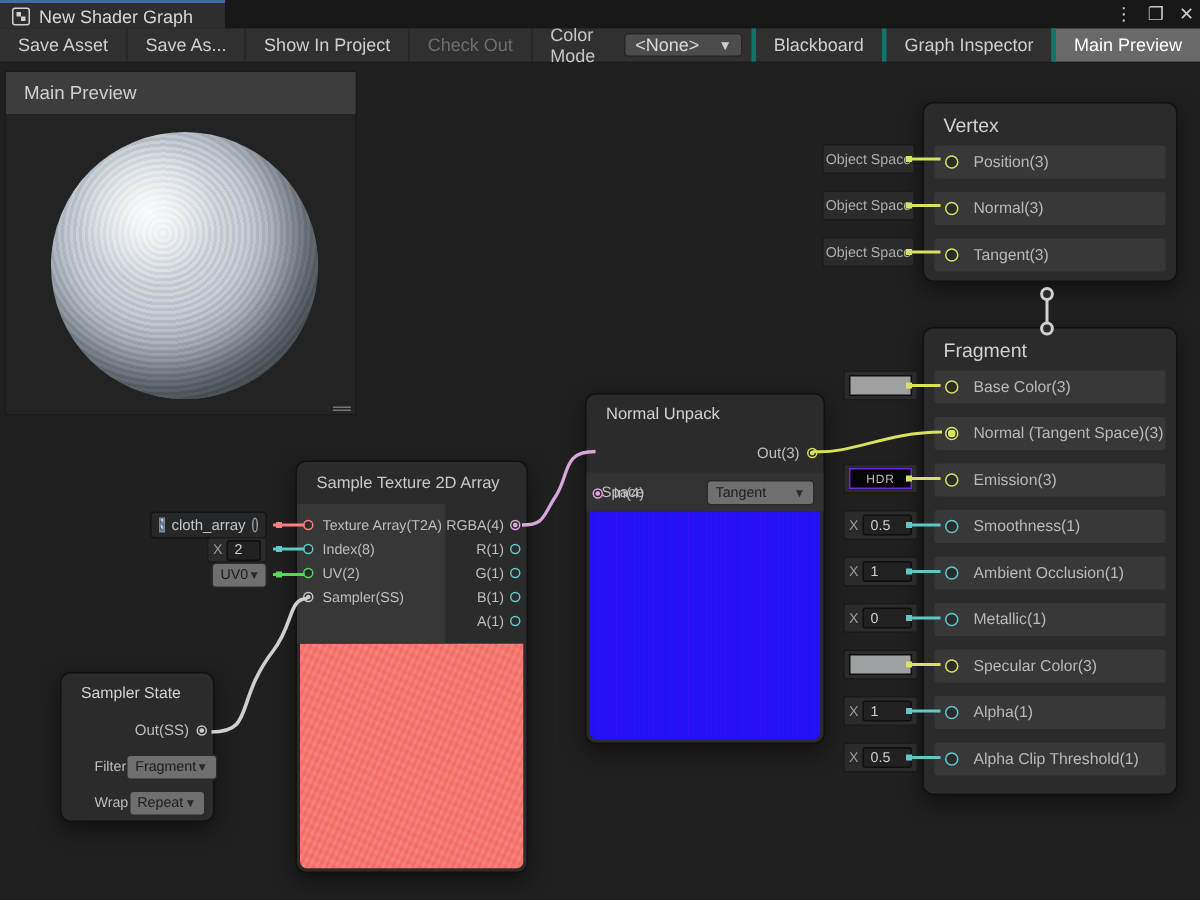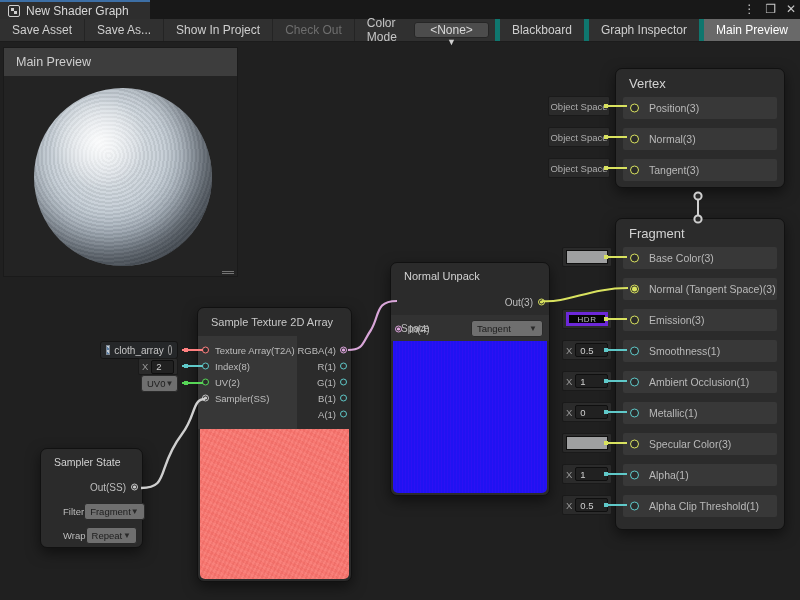--- a/index.html
+++ b/index.html
@@ -18,23 +18,23 @@
   .win-controls span { cursor:pointer; line-height:19px; }
 
   
   .toolbar { position:absolute; left:0; top:19px; width:800px; height:23px; background:#303030;
     border-bottom:1px solid #1c1c1c; display:flex; align-items:stretch; z-index:10; color:#cfcfcf; font-size:12px; }
   .tb-btn { display:flex; align-items:center; padding:0 12px; border-right:1px solid #242424; cursor:pointer; white-space:nowrap; }
   .tb-btn.disabled { color:#6e6e6e; cursor:default; }
   .tb-spacer { flex:1; }
   .tb-label { display:flex; align-items:center; padding:0 8px 0 12px; color:#c6c6c6; }
   .tb-dropdown { display:flex; align-items:center; justify-content:space-between; width:110px; margin:3px 6px 3px 0;
-    background:#4c4c4c; border:1px solid #262626; border-radius:3px; padding:0 6px; color:#d8d8d8; cursor:pointer;flex-direction:column; }
+    background:#4c4c4c; border:1px solid #262626; border-radius:3px; padding:0 6px; color:#d8d8d8; cursor:pointer; }
   .tb-dropdown .arr { color:#cfcfcf; font-size:9px; }
-  .tb-btn.right { border-left:5px solid #0f766e; border-right:none; }
+  .tb-btn.right { border-left:3px solid #0f766e; border-right:none; }
   .tb-btn.active { background:#696969; color:#ffffff; }
 
   
   .graph { position:absolute; left:0; top:42px; width:800px; height:558px; background:#202020; } 
 
   
   .preview-panel { position:absolute; left:3px; top:5px; width:235px; height:230px; background:#232323;
     border:1px solid #1a1a1a; z-index:3; }
   .preview-header { height:28px; background:#3d3d3d; display:flex; align-items:center; padding:0 12px;
     color:#cfcfcf; font-size:12.5px; }
@@ -65,21 +65,21 @@
 
   
   .os-pill { position:absolute; width:62px; height:20px; background:#2b2b2b; border:1px solid #1a1a1a; border-radius:2px;
     color:#adadad; font-size:9.5px; display:flex; align-items:center; justify-content:center; z-index:2; white-space:nowrap; }
   .fwidget { position:absolute; width:50px; height:20px; background:#2b2b2b; border:1px solid #1a1a1a; border-radius:2px;
     display:flex; align-items:center; padding:0 3px; gap:3px; z-index:2; }
   .fwidget .xlab { color:#9a9a9a; font-size:9.5px; }
   .fwidget .xval { flex:1; height:14px; background:#212121; border:1px solid #0f0f0f; border-radius:2px;
     color:#cfcfcf; font-size:9.5px; display:flex; align-items:center; padding-left:4px; }
   .swatch { flex:1; height:14px; background:#9fa0a1; border:1px solid #0f0f0f; }
-  .hdrbox { flex:1; height:14px; background:#050505; border:3px solid #6d28d9; color:#bdbdbd; font-size:8px;
+  .hdrbox { flex:1; height:14px; background:#050505; border:1px solid #6d28d9; color:#bdbdbd; font-size:8px;
     display:flex; align-items:center; justify-content:center; letter-spacing:.5px; }
 
   
   .node-sample { width:155px; }
   .node-sample .node-title { height:28px; font-size:11px; color:#c8c8c8; }
   .st-body { display:flex; height:93px; }
   .st-in { width:103px; background:#373737; position:relative; padding-top:6px; }
   .st-out { flex:1; position:relative; padding-top:6px; }
   .io-row { position:relative; height:16px; display:flex; align-items:center; color:#bdbdbd; font-size:9.5px; }
   .st-in .io-row { padding-left:17px; }

